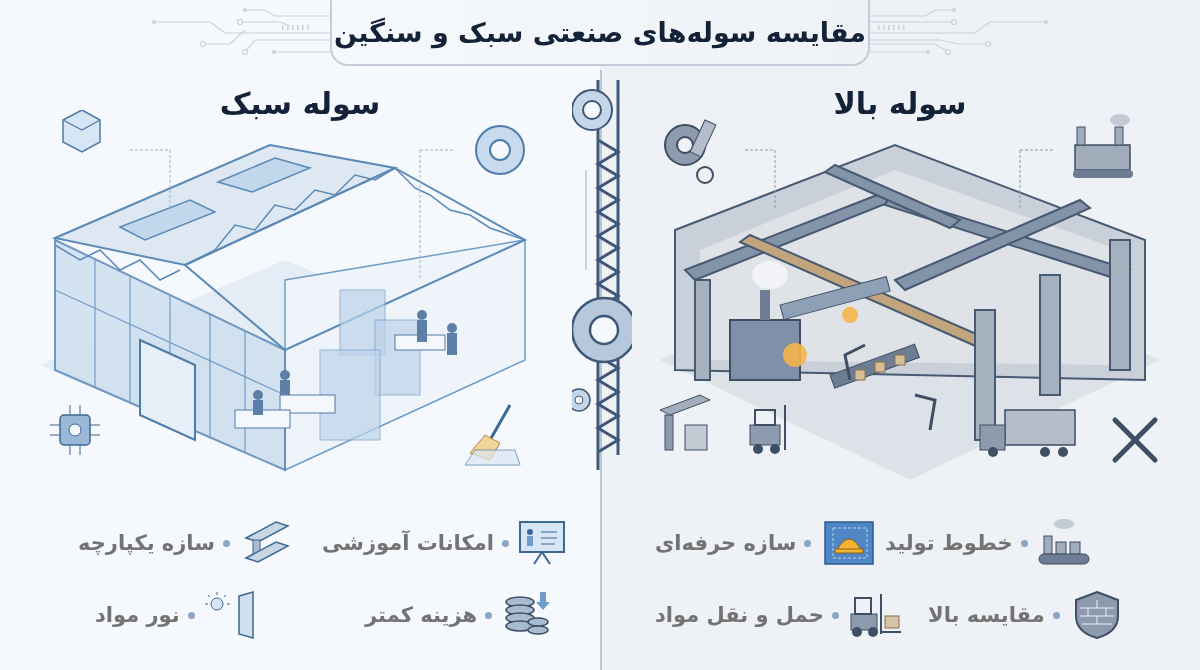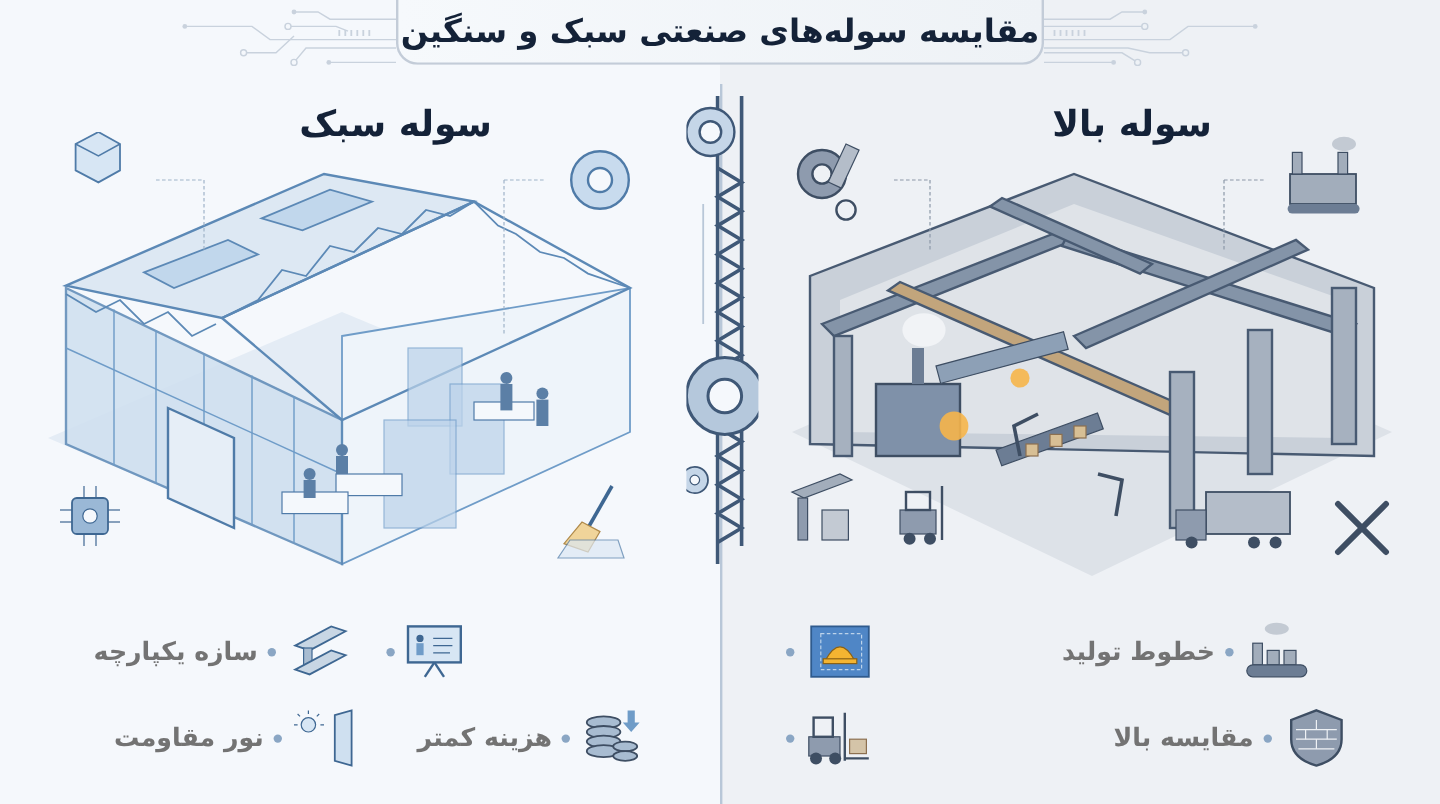--- a/index.html
+++ b/index.html
@@ -7,31 +7,31 @@
   body {
     font-family: "DejaVu Sans", sans-serif;
     background: linear-gradient(90deg, #f3f6fa 0%, #f7f9fc 50%, #eef2f6 100%);
     position: relative;
     color: #1c2a3f;
   }
   .half-left { position: absolute; left: 0; top: 0; width: 600px; height: 670px; background: #f5f8fc; }
   .half-right { position: absolute; left: 600px; top: 0; width: 600px; height: 670px; background: #eef1f5; }
 
   .title-box {
-    position: absolute; left: 330px; top: 0; width: 540px; height: 54px;
+    position: absolute; left: 330px; top: 0; width: 540px; height: 66px;
     border: 2px solid #c3ccd8; border-top: none; border-radius: 0 0 18px 18px;
     background: linear-gradient(90deg, #f6f9fc, #eef2f6);
     display: flex; align-items: center; justify-content: center;
   }
   .title-box span { font-size: 27px; font-weight: bold; color: #142238; direction: rtl; }
 
   .circuit { position: absolute; top: 0; }
 
   .section-title {
-    position: absolute; font-size: 30px; font-weight: bold; color: #142238; direction: rtl; text-align: right;
+    position: absolute; font-size: 30px; font-weight: bold; color: #142238; direction: rtl; text-align: center;
   }
 
   .illus { position: absolute; }
 
   .divider { position: absolute; left: 572px; top: 70px; width: 60px; height: 600px; }
 
   .feature {
     position: absolute; display: flex; align-items: center; direction: rtl; gap: 8px;
   }
   .feature .dot { width: 7px; height: 7px; border-radius: 50%; background: #8aa6c4; }
@@ -294,31 +294,32 @@
     <line x1="25" y1="34" x2="33" y2="46" stroke="#3e6792" stroke-width="2"></line>
     <circle cx="13" cy="14" r="3" fill="#3e6792"></circle>
       <rect x="10" y="18" width="6" height="10" fill="#6f9cc8"></rect>
     <g stroke="#3e6792">
         <line x1="24" y1="14" x2="40" y2="14"></line>
         <line x1="24" y1="20" x2="40" y2="20"></line>
         <line x1="24" y1="26" x2="38" y2="26"></line>
       </g>
   </svg>
   <span class="dot"></span>
+  <span class="label">امکانات آموزشی</span>
 </div>
 <div class="feature" style="left:78px; top:518px;">
   <svg class="icon" viewBox="0 0 58 50">
     <polygon points="8,20 38,4 50,8 20,24" fill="#c8d6e4" stroke="#3e6792" stroke-width="1.5"></polygon>
     <rect x="15" y="22" width="7" height="18" fill="#a8bcd1" stroke="#3e6792"></rect>
     <polygon points="8,40 38,24 50,28 20,44" fill="#c8d6e4" stroke="#3e6792" stroke-width="1.5"></polygon>
   </svg>
   <span class="dot"></span>
   <span class="label">سازه یکپارچه</span>
 </div>
-<div class="feature" style="left:348px; top:590px;">
+<div class="feature" style="left:365px; top:590px;">
   <svg class="icon" viewBox="0 0 58 50">
     <g fill="#a8bcd1" stroke="#3e4e63" stroke-width="1.5">
       <ellipse cx="20" cy="12" rx="14" ry="5"></ellipse>
         <ellipse cx="20" cy="20" rx="14" ry="5"></ellipse>
         <ellipse cx="20" cy="28" rx="14" ry="5"></ellipse>
         <ellipse cx="20" cy="36" rx="14" ry="5"></ellipse>
       <ellipse cx="38" cy="32" rx="10" ry="4"></ellipse>
         <ellipse cx="38" cy="40" rx="10" ry="4"></ellipse>
     </g>
     <polygon points="40,2 46,2 46,12 50,12 43,20 36,12 40,12" fill="#6f9cc8"></polygon>
@@ -332,21 +333,21 @@
     <g stroke="#3e6792">
         <line x1="14" y1="2" x2="14" y2="5"></line>
         <line x1="2" y1="14" x2="5" y2="14"></line>
         <line x1="24" y1="14" x2="27" y2="14"></line>
         <line x1="5" y1="5" x2="7" y2="7"></line>
         <line x1="23" y1="5" x2="21" y2="7"></line>
       </g>
     <polygon points="36,6 50,2 50,48 36,44" fill="#cfe0f0" stroke="#3e6792" stroke-width="1.5"></polygon>
   </svg>
   <span class="dot"></span>
-  <span class="label">نور مقاومت</span>
+  <span class="label">نور مواد</span>
 </div>
 
 <div class="feature" style="left:885px; top:518px;">
   <svg class="icon" viewBox="0 0 58 50">
     <ellipse cx="28" cy="6" rx="10" ry="5" fill="#c3cad3"></ellipse>
     <rect x="8" y="18" width="8" height="18" fill="#a2adbb" stroke="#3e4e63"></rect>
     <rect x="20" y="24" width="10" height="12" fill="#a2adbb" stroke="#3e4e63"></rect>
     <rect x="34" y="24" width="10" height="12" fill="#a2adbb" stroke="#3e4e63"></rect>
     <rect x="3" y="36" width="50" height="10" rx="5" fill="#6c7d94" stroke="#3e4e63"></rect>
   </svg>
@@ -354,20 +355,21 @@
   <span class="label">خطوط تولید</span>
 </div>
 <div class="feature" style="left:655px; top:518px;">
   <svg class="icon" viewBox="0 0 58 50">
     <rect x="6" y="4" width="48" height="42" fill="#4f86c6" stroke="#2f5b8e" stroke-width="1.5"></rect>
     <rect x="14" y="10" width="34" height="30" fill="none" stroke="#bcd3ea" stroke-dasharray="3,2"></rect>
     <path d="M18 32 Q30 10 42 32 Z" fill="#f4b431" stroke="#8a6116"></path>
     <rect x="16" y="31" width="28" height="4" fill="#f4b431" stroke="#8a6116"></rect>
   </svg>
   <span class="dot"></span>
+  <span class="label">سازه حرفه‌ای</span>
 </div>
 <div class="feature" style="left:928px; top:590px;">
   <svg class="icon" viewBox="0 0 58 50">
     <path d="M29 2 L50 10 V26 Q50 42 29 48 Q8 42 8 26 V10 Z" fill="#8e9bae" stroke="#3e4e63" stroke-width="2"></path>
     <g stroke="#eef1f5">
         <line x1="12" y1="18" x2="46" y2="18"></line>
         <line x1="12" y1="26" x2="46" y2="26"></line>
         <line x1="14" y1="34" x2="44" y2="34"></line>
         <line x1="29" y1="10" x2="29" y2="18"></line>
         <line x1="20" y1="18" x2="20" y2="26"></line>
@@ -382,13 +384,14 @@
   <svg class="icon" viewBox="0 0 58 50">
     <rect x="4" y="24" width="26" height="16" fill="#8e9bae" stroke="#3e4e63"></rect>
     <rect x="8" y="8" width="16" height="16" fill="none" stroke="#3e4e63" stroke-width="2"></rect>
     <line x1="34" y1="4" x2="34" y2="44" stroke="#3e4e63" stroke-width="2"></line>
     <rect x="38" y="26" width="14" height="12" fill="#d4c4a8" stroke="#8c7050"></rect>
     <line x1="34" y1="42" x2="54" y2="42" stroke="#3e4e63" stroke-width="2"></line>
     <circle cx="10" cy="42" r="5" fill="#3e4e63"></circle>
       <circle cx="26" cy="42" r="5" fill="#3e4e63"></circle>
   </svg>
   <span class="dot"></span>
+  <span class="label">حمل و نقل مواد</span>
 </div>
 
 </body></html>

